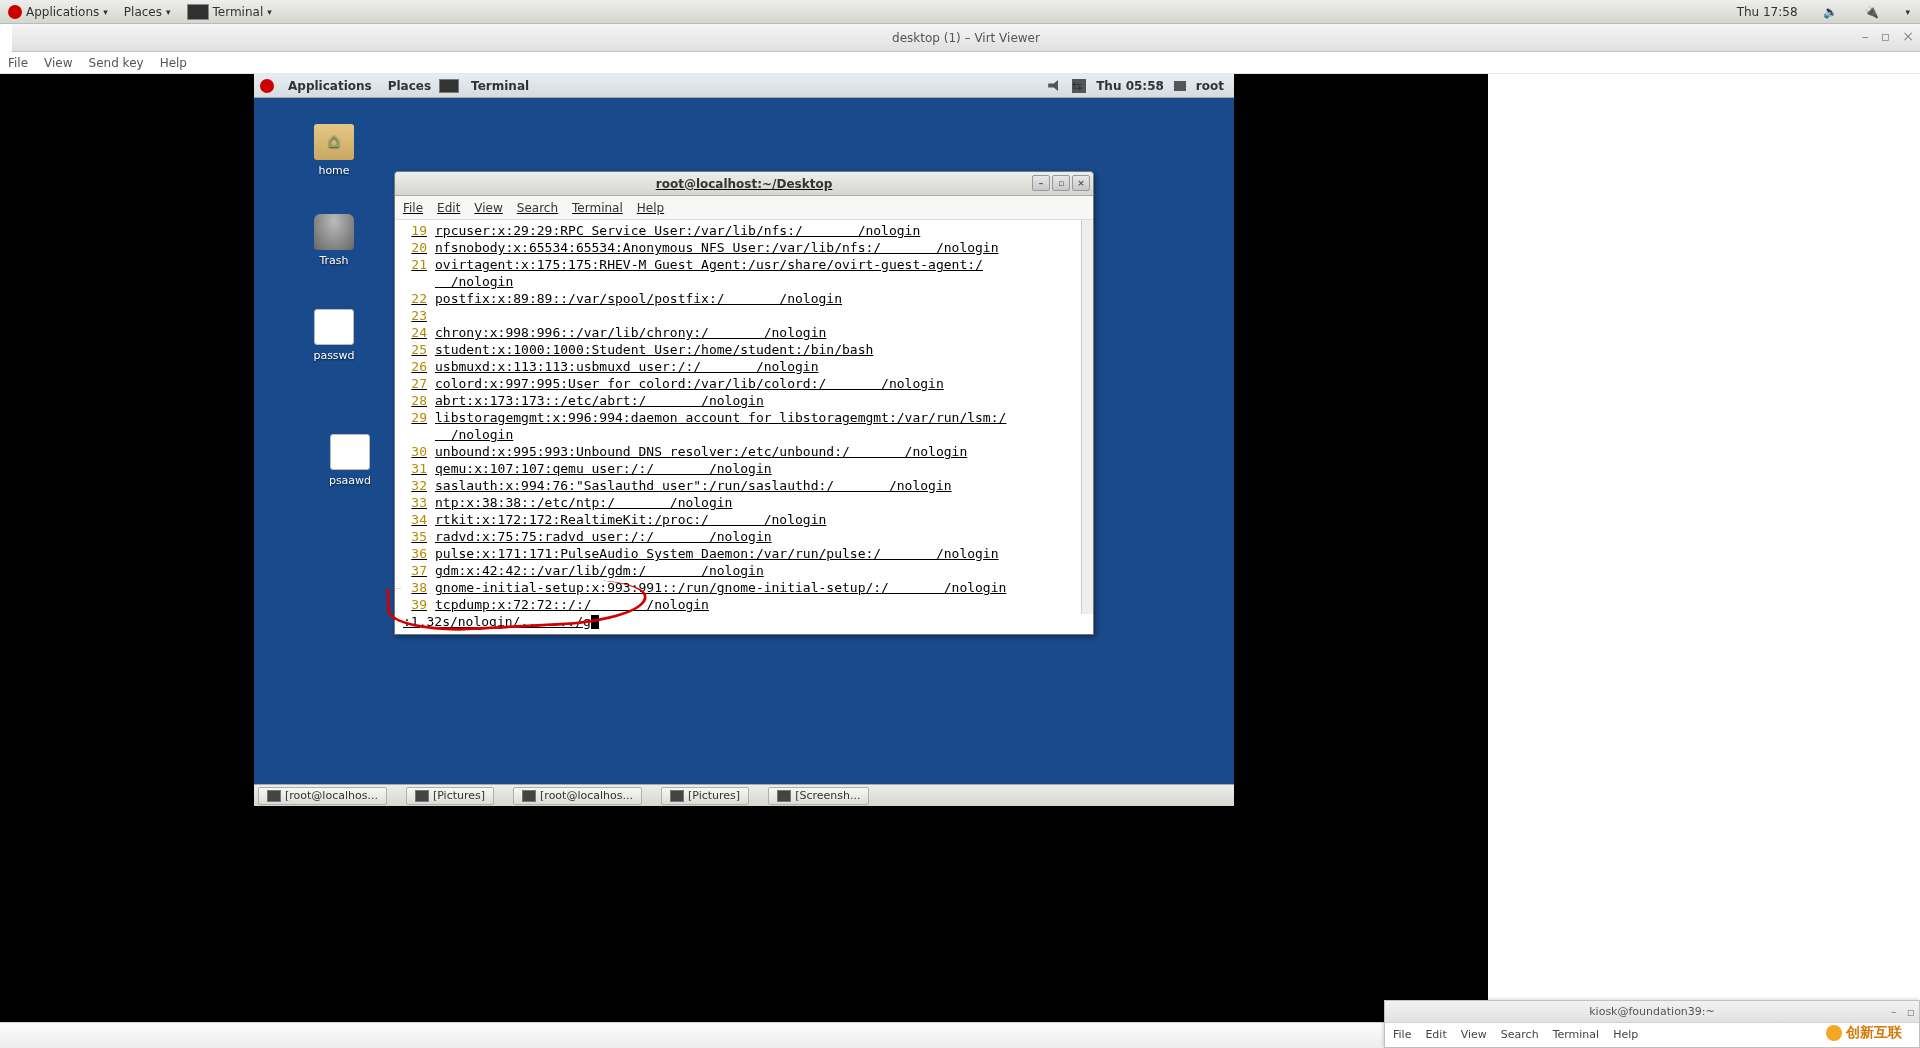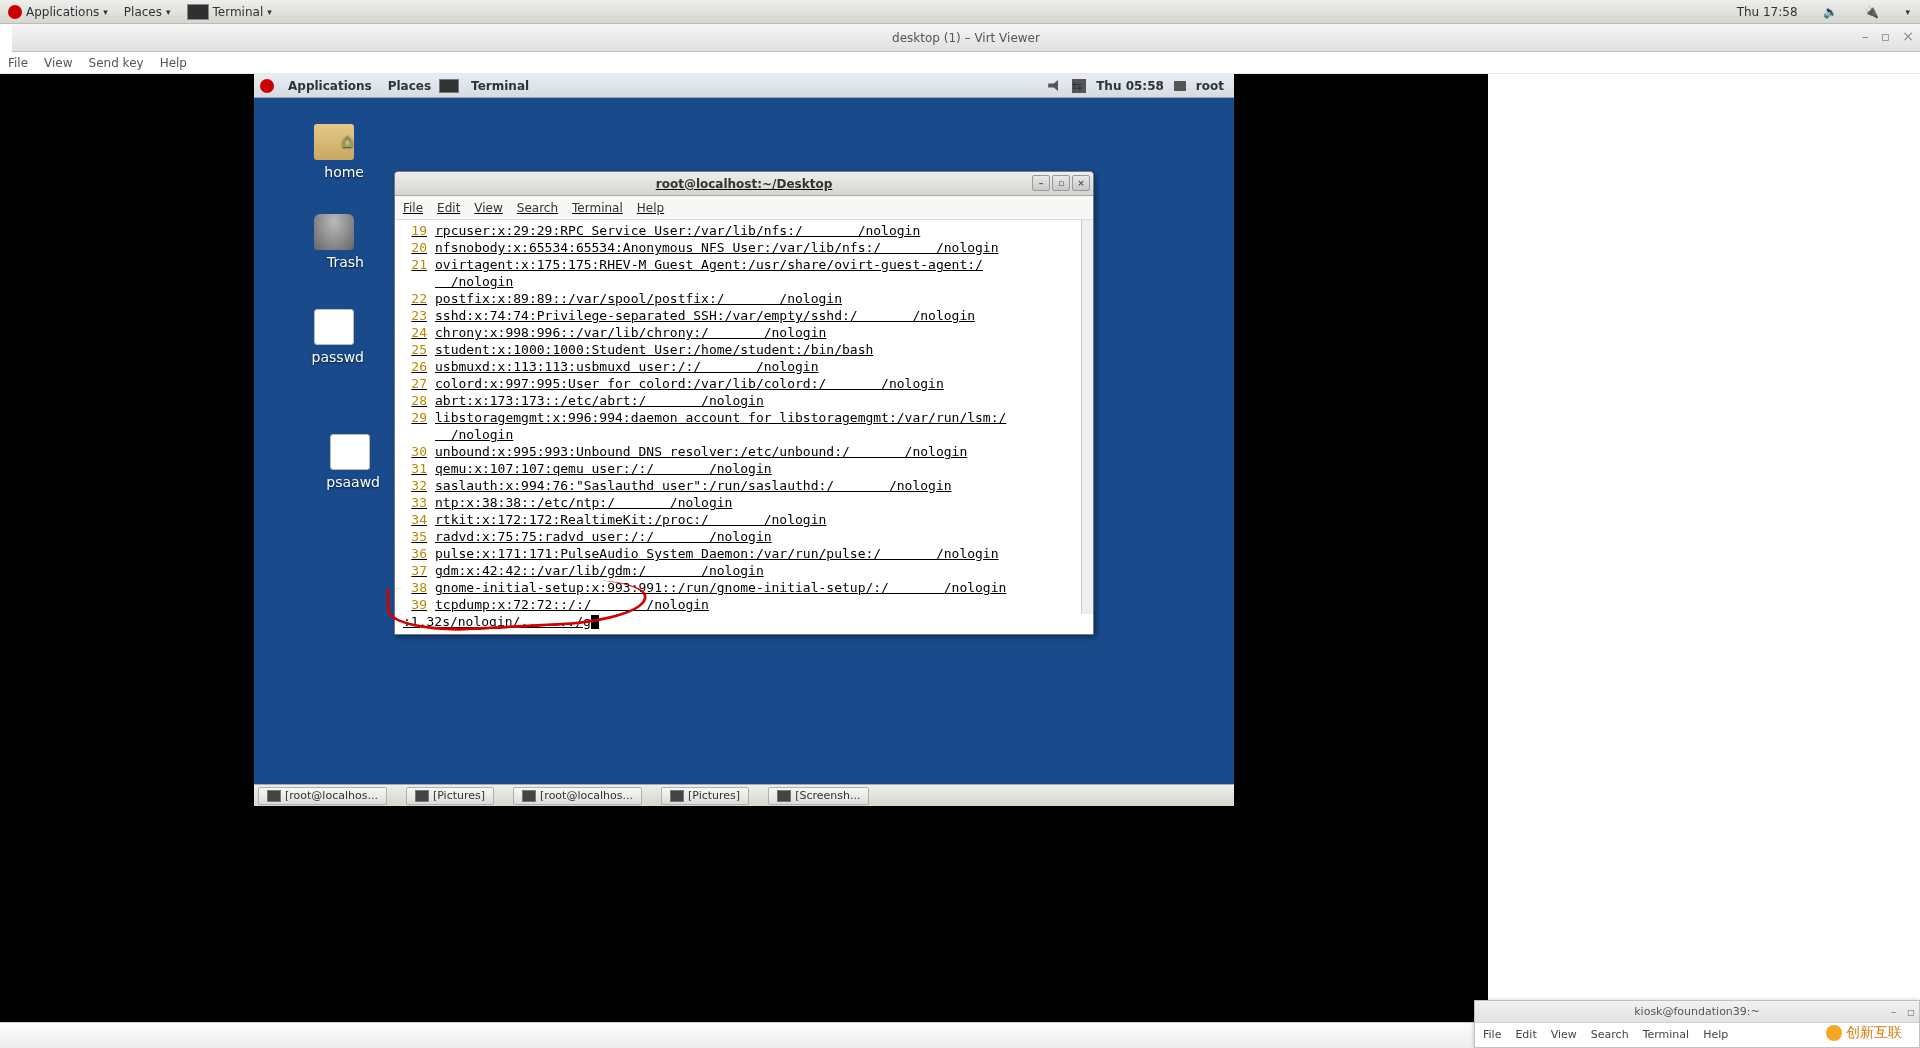--- a/index.html
+++ b/index.html
@@ -28,21 +28,21 @@
 .g-top .glogo { width: 14px; height: 14px; background: #c00; border-radius: 7px; margin: 0 6px; }
 .g-top .gi { padding: 0 8px; font-weight: bold; }
 .g-top .terminal-thumb { width: 20px; height: 14px; background: #333; border: 1px solid #777; margin-right: 4px; }
 .g-top .gr { margin-left: auto; display: flex; align-items: center; gap: 10px; padding-right: 10px; }
 .g-top .ic { width: 14px; height: 14px; }
 .ic-vol { background: #555; clip-path: polygon(0 35%, 40% 35%, 70% 10%, 70% 90%, 40% 65%, 0 65%); }
 .ic-net { background: #555; }
 .ic-pc { width: 12px; height: 10px; background: #555; border: 1px solid #555; }
 
 
-.dicon { position: absolute; width: 60px; text-align: right; color: #fff; font-size: 14px; text-shadow: 0 1px 2px rgba(0,0,0,.7); }
+.dicon { position: absolute; width: 60px; text-align: center; color: #fff; font-size: 11px; text-shadow: 0 1px 2px rgba(0,0,0,.7); }
 .dicon .glyph { width: 40px; height: 36px; margin: 0 auto 4px; background: #ddd; border-radius: 3px; }
 .dicon.home .glyph { background: linear-gradient(#e5c887,#c9a862); position: relative; }
 .dicon.home .glyph::after{content:"⌂";position:absolute;top:4px;left:0;right:0;font-size:20px;color:#8a6;}
 .dicon.trash .glyph { background: radial-gradient(ellipse at 50% 20%, #bbb, #666); border-radius: 6px 6px 4px 4px; }
 .dicon.file .glyph { background: #fff; border: 1px solid #bbb; }
 
 
 .twin { position: absolute; left: 140px; top: 97px; width: 700px; background: #fff; border: 1px solid #777; border-radius: 4px 4px 0 0; box-shadow: 2px 2px 5px rgba(0,0,0,.4); text-decoration: underline; }
 .twin .ttitle { height: 24px; background: linear-gradient(#eeeeec,#d3d7cf); border-bottom: 1px solid #aaa; display: flex; align-items: center; justify-content: center; font-size: 12px; font-weight: bold; color: #333; border-radius: 4px 4px 0 0; position: relative; }
 .twin .tctrls { position: absolute; right: 3px; top: 3px; display: flex; gap: 2px; }
@@ -56,30 +56,30 @@
 .cursor { display:inline-block; width:8px; height:14px; background:#000; vertical-align:text-bottom; }
 .annot { position:absolute; left:-8px; bottom:6px; width:260px; height:46px; border:3px solid #d40000; border-top:none; border-radius:0 50% 50% 50% / 0 70% 80% 80%; transform:rotate(-3deg); pointer-events:none; }
 .twin .scroll { position:absolute; right:0; top:48px; bottom:20px; width:12px; background:#eee; border-left:1px solid #ccc; }
 
 
 .g-bot { position: absolute; bottom: 0; left: 0; right: 0; height: 22px; background: linear-gradient(#eeeeec,#d3d7cf); border-top: 1px solid #aaa; display: flex; align-items: center; font-size: 11px; color: #333; gap: 19px; padding: 0 4px; }
 .g-bot .tbtn { background: linear-gradient(#f8f8f6,#dcdcd8); border: 1px solid #b0b0a8; height: 18px; padding: 0 8px; display:flex; align-items:center; gap:4px; border-radius:2px; }
 .g-bot .th { width:14px; height:12px; background:#444; border:1px solid #777; }
 
 
-.kiosk { position:absolute; right:0; bottom:0; width:446px; height:48px; background:#fff; border:1px solid #c0c0c0; box-shadow:-1px -1px 3px rgba(0,0,0,.15);margin-left:46px; }
+.kiosk { position:absolute; right:0; bottom:0; width:536px; height:48px; background:#fff; border:1px solid #c0c0c0; box-shadow:-1px -1px 3px rgba(0,0,0,.15);margin-left:46px; }
 .kiosk .ktitle { height:22px; background:linear-gradient(#f2f2f2,#e2e2e2); display:flex; align-items:center; justify-content:center; font-size:11px; color:#555; border-bottom:1px solid #d0d0d0; position:relative; }
 .kiosk .kctrl { position:absolute; right:4px; display:flex; gap:10px; font-size:12px; color:#888; }
 .kiosk .kmenu { height:22px; display:flex; align-items:center; gap:14px; padding:0 8px; font-size:11px; color:#444; }
 
 
 .host-bot { position:absolute; left:0; bottom:0; width:1488px; height:26px; background:linear-gradient(#fdfdfd,#ececec); border-top:1px solid #d0d0d0; }
 
 
-.wm { position:absolute; right:18px; bottom:6px; font-size:14px; color:#d97706; font-weight:normal; display:flex; align-items:center; gap:4px; z-index:100; }
+.wm { position:absolute; right:18px; bottom:6px; font-size:14px; color:#d97706; font-weight:bold; display:flex; align-items:center; gap:4px; z-index:100; }
 .wm .dot{width:16px;height:16px;background:#f5a623;border-radius:50%;}
 </style>
 </head>
 <body>
 
 <div class="host-top">
   <div class="left">
     <div class="item">
         <span class="logo"></span>
         <span>Applications</span> 
@@ -157,21 +157,21 @@
         <span>Search</span>
         <span>Terminal</span>
         <span>Help</span>
       </div>
       <div class="tbody" id="tbody">
           <div class="ln"><span class="num">19</span><span>rpcuser:x:29:29:RPC Service User:/var/lib/nfs:/       /nologin</span></div>
           <div class="ln"><span class="num">20</span><span>nfsnobody:x:65534:65534:Anonymous NFS User:/var/lib/nfs:/       /nologin</span></div>
           <div class="ln"><span class="num">21</span><span>ovirtagent:x:175:175:RHEV-M Guest Agent:/usr/share/ovirt-guest-agent:/</span></div>
           <div class="ln spacer"><span class="num">  </span><span>  /nologin</span></div>
           <div class="ln"><span class="num">22</span><span>postfix:x:89:89::/var/spool/postfix:/       /nologin</span></div>
-          <div class="ln"><span class="num">23</span><span>sshd:x:74:74:Privilege-separated SSH:/var/empty/sshd:/       /nologin</span></div>
+          <div class="ln"><span class="num">23</span></div>
           <div class="ln"><span class="num">24</span><span>chrony:x:998:996::/var/lib/chrony:/       /nologin</span></div>
           <div class="ln"><span class="num">25</span><span>student:x:1000:1000:Student User:/home/student:/bin/bash</span></div>
           <div class="ln"><span class="num">26</span><span>usbmuxd:x:113:113:usbmuxd user:/:/       /nologin</span></div>
           <div class="ln"><span class="num">27</span><span>colord:x:997:995:User for colord:/var/lib/colord:/       /nologin</span></div>
           <div class="ln"><span class="num">28</span><span>abrt:x:173:173::/etc/abrt:/       /nologin</span></div>
           <div class="ln"><span class="num">29</span><span>libstoragemgmt:x:996:994:daemon account for libstoragemgmt:/var/run/lsm:/</span></div>
           <div class="ln spacer"><span class="num">  </span><span>  /nologin</span></div>
           <div class="ln"><span class="num">30</span><span>unbound:x:995:993:Unbound DNS resolver:/etc/unbound:/       /nologin</span></div>
           <div class="ln"><span class="num">31</span><span>qemu:x:107:107:qemu user:/:/       /nologin</span></div>
           <div class="ln"><span class="num">32</span><span>saslauth:x:994:76:"Saslauthd user":/run/saslauthd:/       /nologin</span></div>

